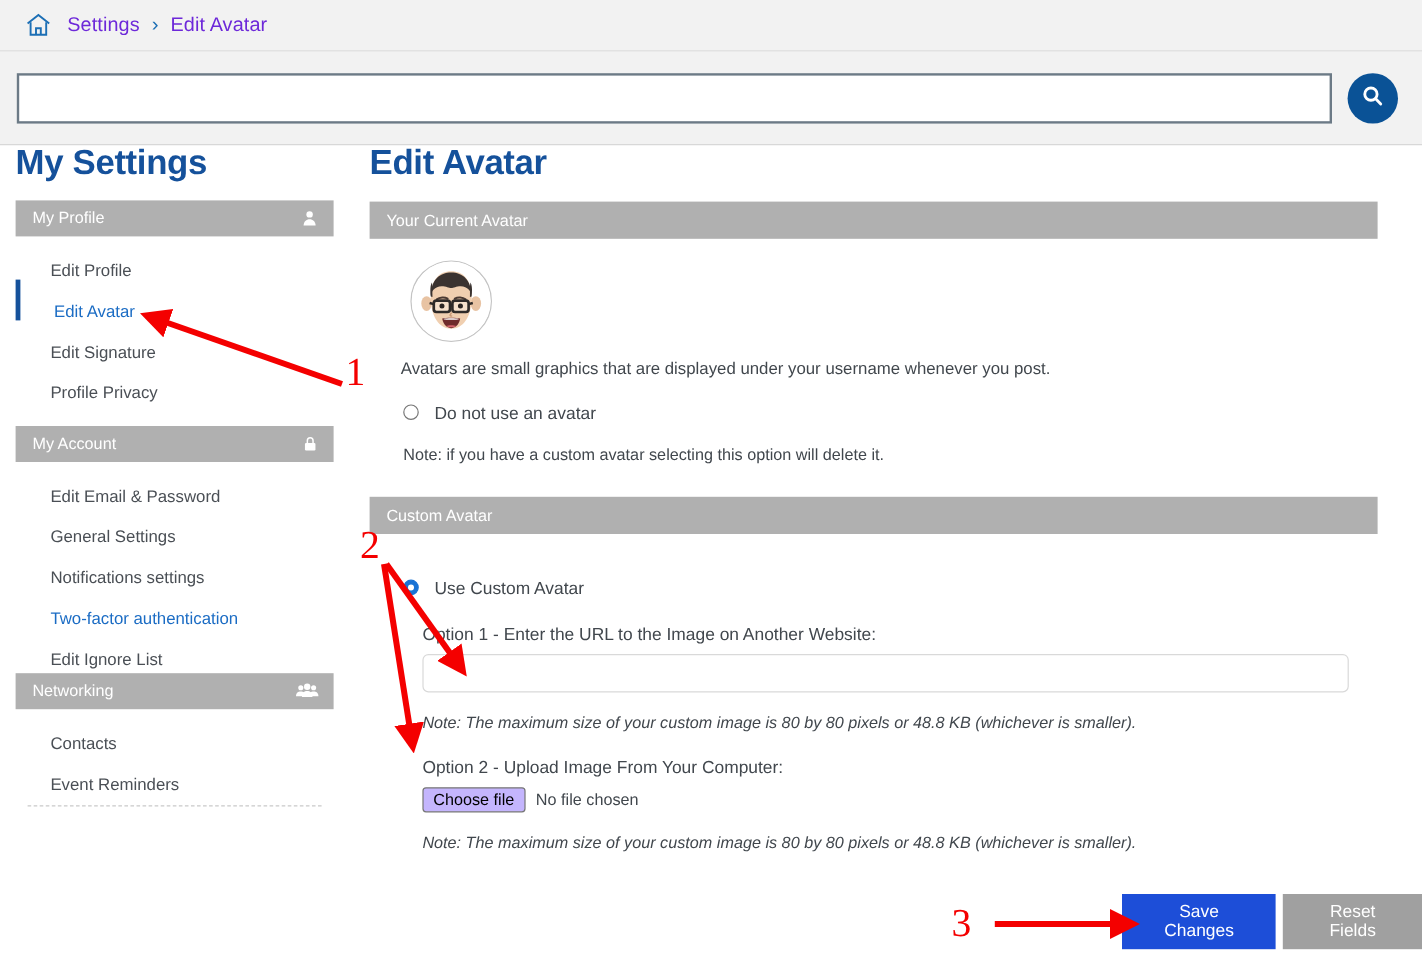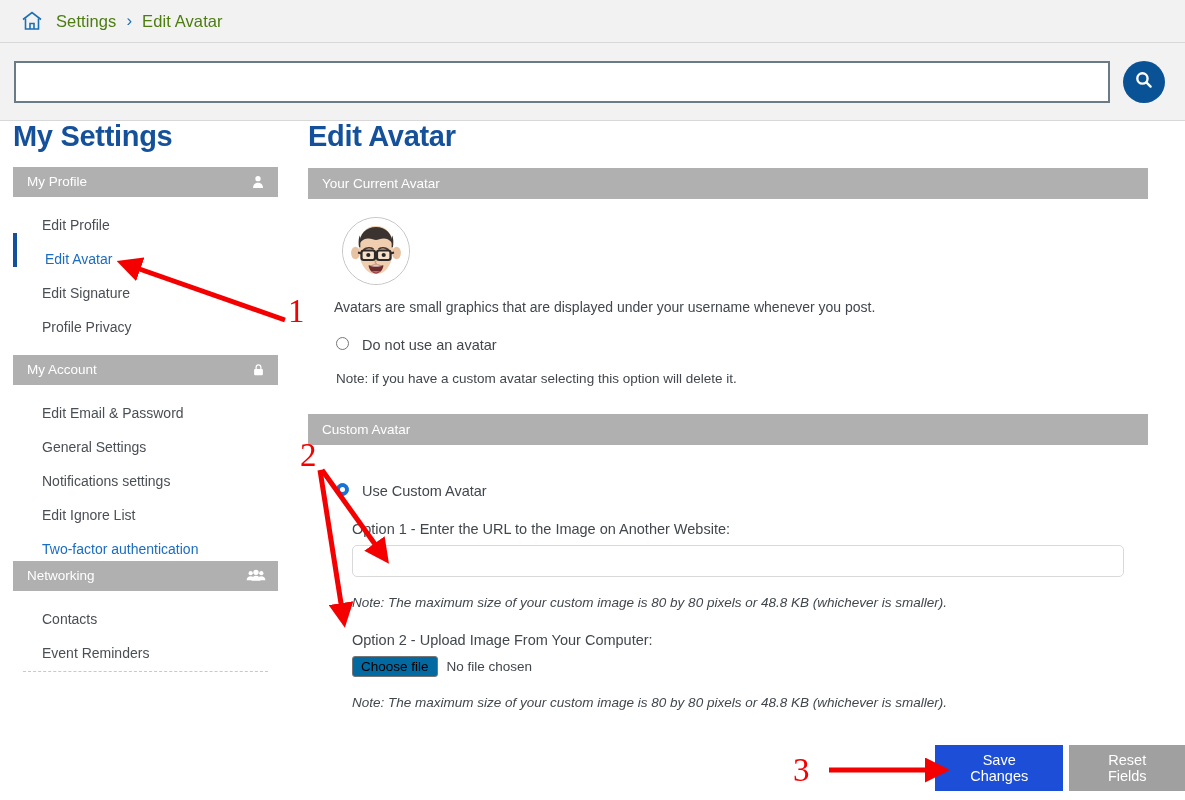--- a/index.html
+++ b/index.html
@@ -13,21 +13,21 @@
   .page { position: relative; width: 1185px; height: 800px; background:#fff; }
 
   
   .breadcrumb-bar {
     position: absolute; left:0; top:0; width:1185px; height:43px;
     background:#f2f2f2; border-bottom:1px solid #d8d8d8;
     display:flex; align-items:center; padding-left:20px;
   }
   .home-icon { width:24px; height:24px; margin-right:12px; display:block; }
   .crumb {
-    font-size:16.5px; color:#4d7c0f; letter-spacing:.1px;
+    font-size:16.5px; color:#6d28d9; letter-spacing:.1px;
   }
   .crumb-sep { color:#1c6fb5; font-size:17px; margin:0 10px; font-weight:400; }
 
   
   .search-bar {
     position:absolute; left:0; top:43px; width:1185px; height:78px;
     background:#f2f2f2; border-bottom:1px solid #d8d8d8;
     display:flex; align-items:center; padding:0 14px;
   }
   .search-input {
@@ -110,21 +110,21 @@
     display:block; margin-left:26px; margin-top:8px;
     width:772px; height:32px;
     border:1px solid #d9d9d9; border-radius:5px;
     background:#fff; outline:none; padding:0 9px;
     font-family:"Liberation Sans", sans-serif; font-size:14px; color:#333;
   }
   .note-indent { font-size:13.5px; color:#41474d; margin-left:26px; margin-top:18px;font-style:italic; }
   .file-row { display:flex; align-items:center; margin-left:26px; margin-top:8px; }
   .choose-file-btn {
     font-family:"Liberation Sans", sans-serif; font-size:13.5px;
-    background:#0369a1; border:1px solid #767676; border-radius:3px;
+    background:#c4b5fd; border:1px solid #767676; border-radius:3px;
     padding:2px 8px; color:#000; cursor:pointer;
   }
   .file-status { font-size:13.5px; color:#41474d; margin-left:9px; }
 
   .btn-row {
     position:absolute; left:935px; top:745px;
     display:flex;
   }
   .btn {
     height:46px; border:none; cursor:pointer;
@@ -210,25 +210,25 @@
     </div>
     <div class="nav-item">
       <span>Edit Email &amp; Password</span>
     </div>
     <div class="nav-item">
       <span>General Settings</span>
     </div>
     <div class="nav-item">
       <span>Notifications settings</span>
     </div>
-    <div class="nav-item">
-      <span>Edit Ignore List</span>
-    </div>
     <div class="nav-item link">
       <span>Two-factor authentication</span>
+    </div>
+    <div class="nav-item">
+      <span>Edit Ignore List</span>
     </div>
 
     <div class="group-header" style="margin-top:4px;">
       <span>Networking</span>
       <span class="ghicon">
         <svg width="20" height="15" viewBox="0 0 30 20" fill="#ffffff">
           <circle cx="7" cy="6.5" r="3.2"></circle>
           <circle cx="23" cy="6.5" r="3.2"></circle>
           <circle cx="15" cy="5.2" r="4"></circle>
           <path d="M1 17 C1 12.6 3.7 11 7 11 C10.3 11 13 12.6 13 17 Z"></path>

